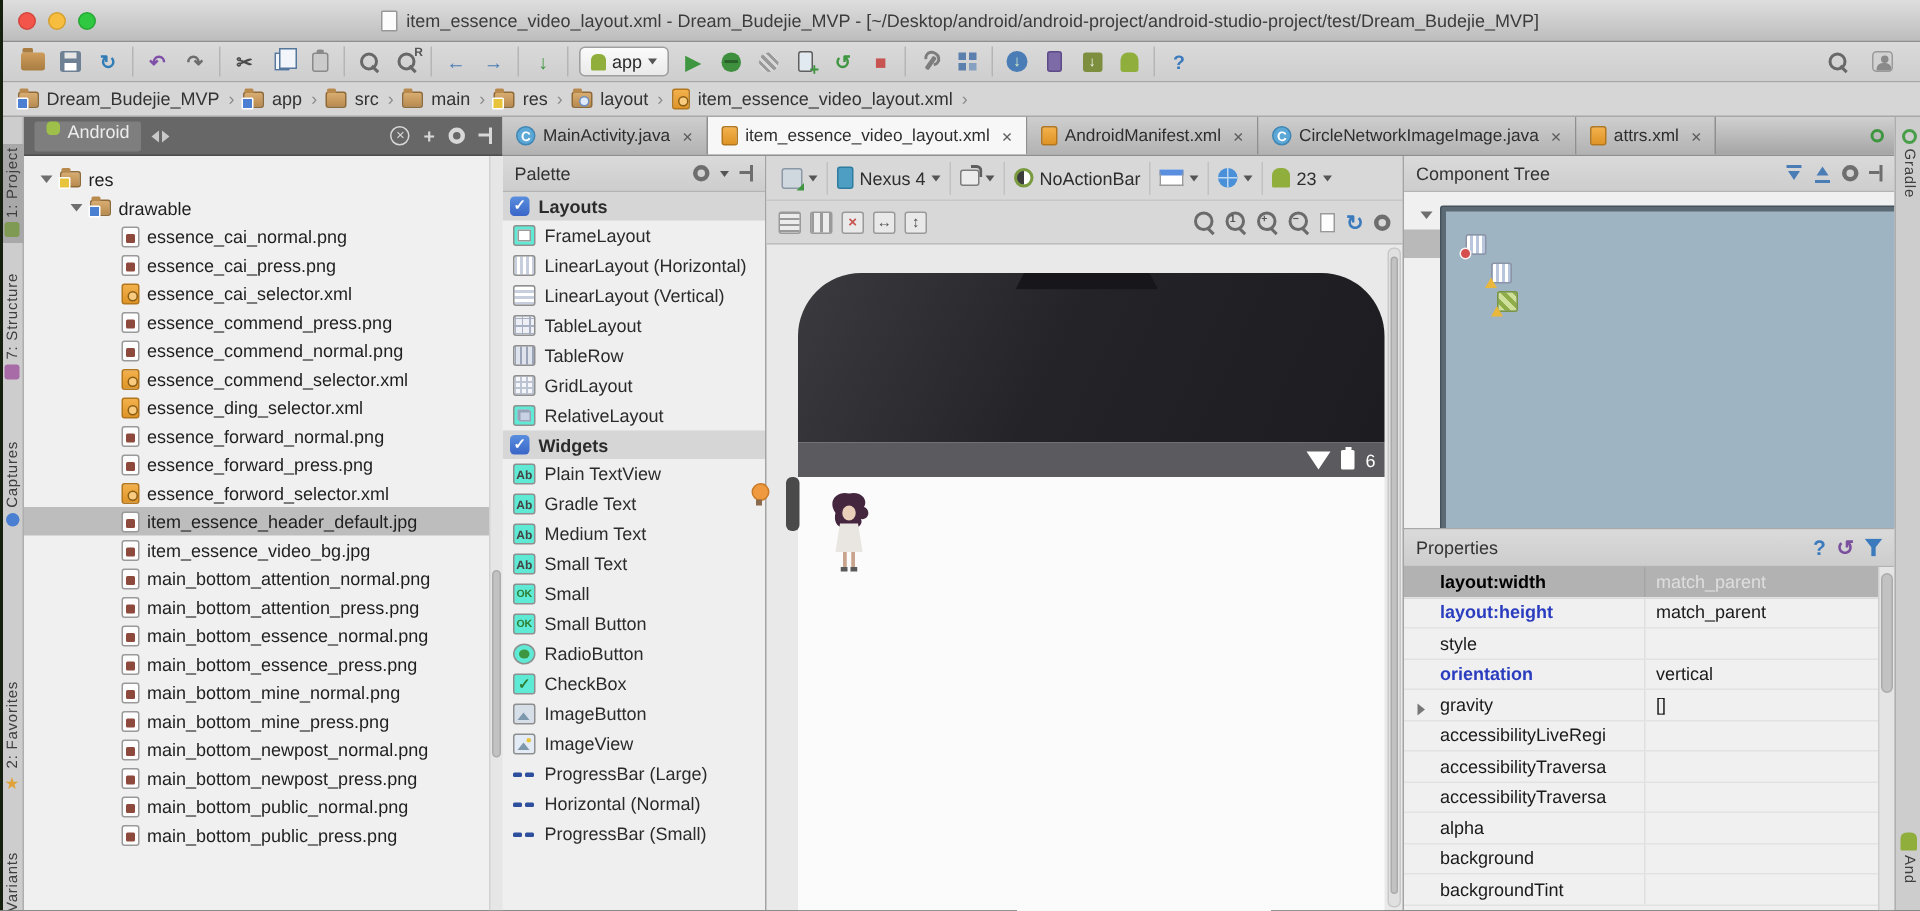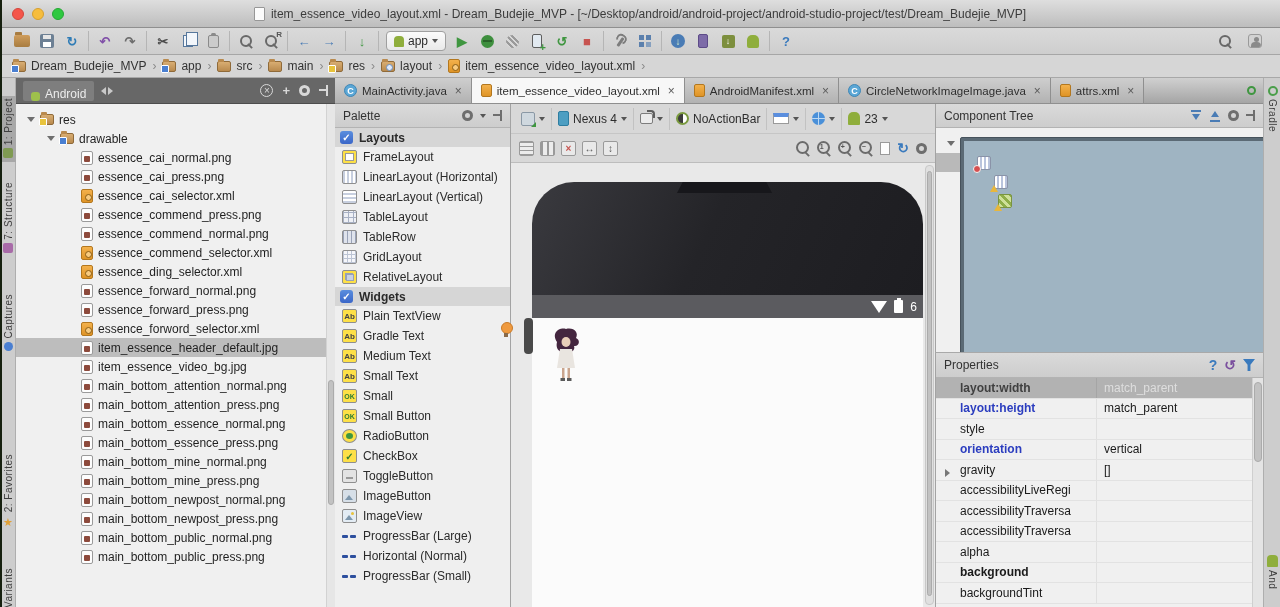--- a/index.html
+++ b/index.html
@@ -97,21 +97,21 @@
   
   .rstrip{position:absolute;left:1263px;top:78px;width:17px;height:529px;background:#cdcdcd;border-left:1px solid #aeaeae;z-index:5}
   .rvitem{position:absolute;left:0;width:17px;display:flex;flex-direction:column;align-items:center;gap:3px}
   .vlabel-r{writing-mode:vertical-rl;font-size:10px;color:#3e3e3e;letter-spacing:.5px;white-space:nowrap}
   .gradle-tool-icon{width:10px;height:10px;border:2.5px solid #4a9e4a;border-radius:50%}
   .android-tool-icon{width:11px;height:12px;background:#8fae3c;border-radius:4px 4px 1px 1px}
 
   
   .proj-head{position:absolute;left:16px;top:78px;width:319px;height:26px;background:#676767;border-bottom:1px solid #4d4d4d;
     display:flex;align-items:center;gap:7px;padding:0 7px;z-index:4}
-  .andro-sel{background:#7e7e7e;border-radius:2px;height:20px;display:flex;align-items:flex-end;gap:5px;padding:0 8px;color:#ececec;font-size:12px}
+  .andro-sel{background:#7e7e7e;border-radius:2px;height:20px;display:flex;align-items:flex-start;gap:5px;padding:0 8px;color:#ececec;font-size:12px}
   .gdot{width:9px;height:9px;border-radius:3px;background:#9ec04b}
   .lr-ar{display:flex;gap:2px;align-items:center}
   .tri-l{width:0;height:0;border-top:4px solid transparent;border-bottom:4px solid transparent;border-right:5px solid #c9c9c9}
   .tri-r{width:0;height:0;border-top:4px solid transparent;border-bottom:4px solid transparent;border-left:5px solid #c9c9c9}
   .ph-icons{margin-left:auto;display:flex;align-items:center;gap:9px}
   .circle-x{width:13px;height:13px;border:1px solid #d8d8d8;border-radius:50%;color:#d8d8d8;font-size:10px;line-height:11px;text-align:center}
   .plus-lt{color:#d8d8d8;font-size:13px;font-weight:bold;line-height:13px}
   .gear{width:11px;height:11px;border-radius:50%;border:3px solid #6e6e6e}
   .gear.lt{border-color:#d8d8d8}
   .pin{width:9px;height:11px;border-right:2px solid #6e6e6e;position:relative}
@@ -140,21 +140,21 @@
   .tab-ind{width:9px;height:9px;border:2.5px solid #3f9640;border-radius:50%;margin-left:auto;align-self:center;margin-right:7px;flex:none}
 
   
   .palette{position:absolute;left:335px;top:104px;width:176px;height:503px;background:#efefef;border-right:1px solid #a3a3a3;overflow:hidden;z-index:3}
   .panel-head{height:24px;background:linear-gradient(#dadada,#cdcdcd);border-bottom:1px solid #b3b3b3;
     display:flex;align-items:center;gap:8px;padding:0 8px;font-size:12px;color:#333}
   .panel-head .sp{margin-left:auto;display:flex;align-items:center;gap:7px}
   .pal-cat{height:19px;display:flex;align-items:center;gap:6px;padding:0 5px;background:#d6d6d6;font-weight:bold;font-size:12px}
   .cb{width:13px;height:13px;border-radius:3px;background:linear-gradient(#5a8ede,#3a66c8);color:#fff;font-size:10px;line-height:13px;text-align:center;flex:none}
   .pal-item{height:20px;display:flex;align-items:center;gap:6px;padding:0 4px 0 7px;font-size:12px;white-space:nowrap;overflow:hidden}
-  .pi{width:15px;height:14px;flex:none;border:1px solid #8f8f8f;background:#fde047;font-size:8px;color:#444;
+  .pi{width:15px;height:14px;flex:none;border:1px solid #8f8f8f;background:#5eead4;font-size:8px;color:#444;
     display:flex;align-items:center;justify-content:center;border-radius:2px;position:relative;font-weight:bold}
   .pi.frame::before{content:"";position:absolute;inset:2px;border:1px solid #9a9a9a;background:#fff}
   .pi.linear-h{background:repeating-linear-gradient(90deg,#c7cfdf 0 2px,#fff 2px 4px)}
   .pi.linear-v{background:repeating-linear-gradient(0deg,#c7cfdf 0 2px,#fff 2px 4px)}
   .pi.table{background:repeating-linear-gradient(90deg,#a8b1c4 0 1px,transparent 1px 5px),repeating-linear-gradient(0deg,#a8b1c4 0 1px,transparent 1px 5px),#eef0f5}
   .pi.tablerow{background:repeating-linear-gradient(90deg,#9aa3b8 0 1px,transparent 1px 4px),#dfe3ec}
   .pi.grid{background:repeating-linear-gradient(90deg,#bcc4d4 0 1px,transparent 1px 4px),repeating-linear-gradient(0deg,#bcc4d4 0 1px,transparent 1px 4px),#f5f6fa}
   .pi.relative::before{content:"";position:absolute;left:2px;top:2px;width:6px;height:5px;background:#c9d2e4;border:1px solid #97a1b8}
   .pi.relative::after{content:"";position:absolute;right:2px;bottom:2px;width:6px;height:5px;background:#c9d2e4;border:1px solid #97a1b8}
   .pi.ok{color:#2e7d32;font-size:7px}
@@ -253,24 +253,24 @@
   .props .panel-head{height:25px}
   .q-ic{color:#3a7abd;font-weight:bold;font-size:14px}
   .undo-ic{color:#7a4f9e;font-weight:bold;font-size:14px}
   .funnel{width:12px;height:12px;background:#3a7abd;clip-path:polygon(0 0,100% 0,62% 48%,62% 100%,38% 100%,38% 48%)}
   .pgrid{position:absolute;left:0;top:25px;right:11px;bottom:0;overflow:hidden}
   .prow{height:20.5px;display:flex;align-items:center;border-bottom:1px solid #e2e2e2;font-size:12px}
   .prow .pn{width:160px;padding-left:24px;position:relative;white-space:nowrap;overflow:hidden;color:#1a1a1a}
   .prow .pv{flex:1;align-self:stretch;display:flex;align-items:center;padding-left:7px;border-left:1px solid #e0e0e0;
     white-space:nowrap;overflow:hidden;color:#1a1a1a}
   .pn.set{color:#2b3dbf;font-weight:bold}
-  .pn.bold{font-weight:bold}
+  .pn.bold{font-weight:normal}
   .pn.expand::before{content:"";position:absolute;left:9px;top:6px;width:0;height:0;border-top:4px solid transparent;border-bottom:4px solid transparent;border-left:5px solid #777}
   .prow.selected{background:#b2b2b2}
-  .prow.selected .pn{color:#404040}
+  .prow.selected .pn{color:#000000}
   .prow.selected .pv{color:#dedede;border-left-color:#a5a5a5}
   .sb-props{position:absolute;right:0;top:25px;width:11px;bottom:0;background:#e4e4e4;border-left:1px solid #cfcfcf}
 </style>
 </head>
 <body>
 
 <div class="screen">
   <div class="edge-sliver"></div>
 
   <div class="titlebar">
@@ -704,24 +704,20 @@
           <span class="pi ok">OK</span>
           <span>Small Button</span>
         </div>
         <div class="pal-item">
           <span class="pi radio"></span>
           <span>RadioButton</span>
         </div>
         <div class="pal-item">
           <span class="pi check">✓</span>
           <span>CheckBox</span>
-        </div>
-        <div class="pal-item">
-          <span class="pi toggle"></span>
-          <span>ToggleButton</span>
         </div>
         <div class="pal-item">
           <span class="pi image-btn"></span>
           <span>ImageButton</span>
         </div>
         <div class="pal-item">
           <span class="pi image-view"></span>
           <span>ImageView</span>
         </div>
         <div class="pal-item">

